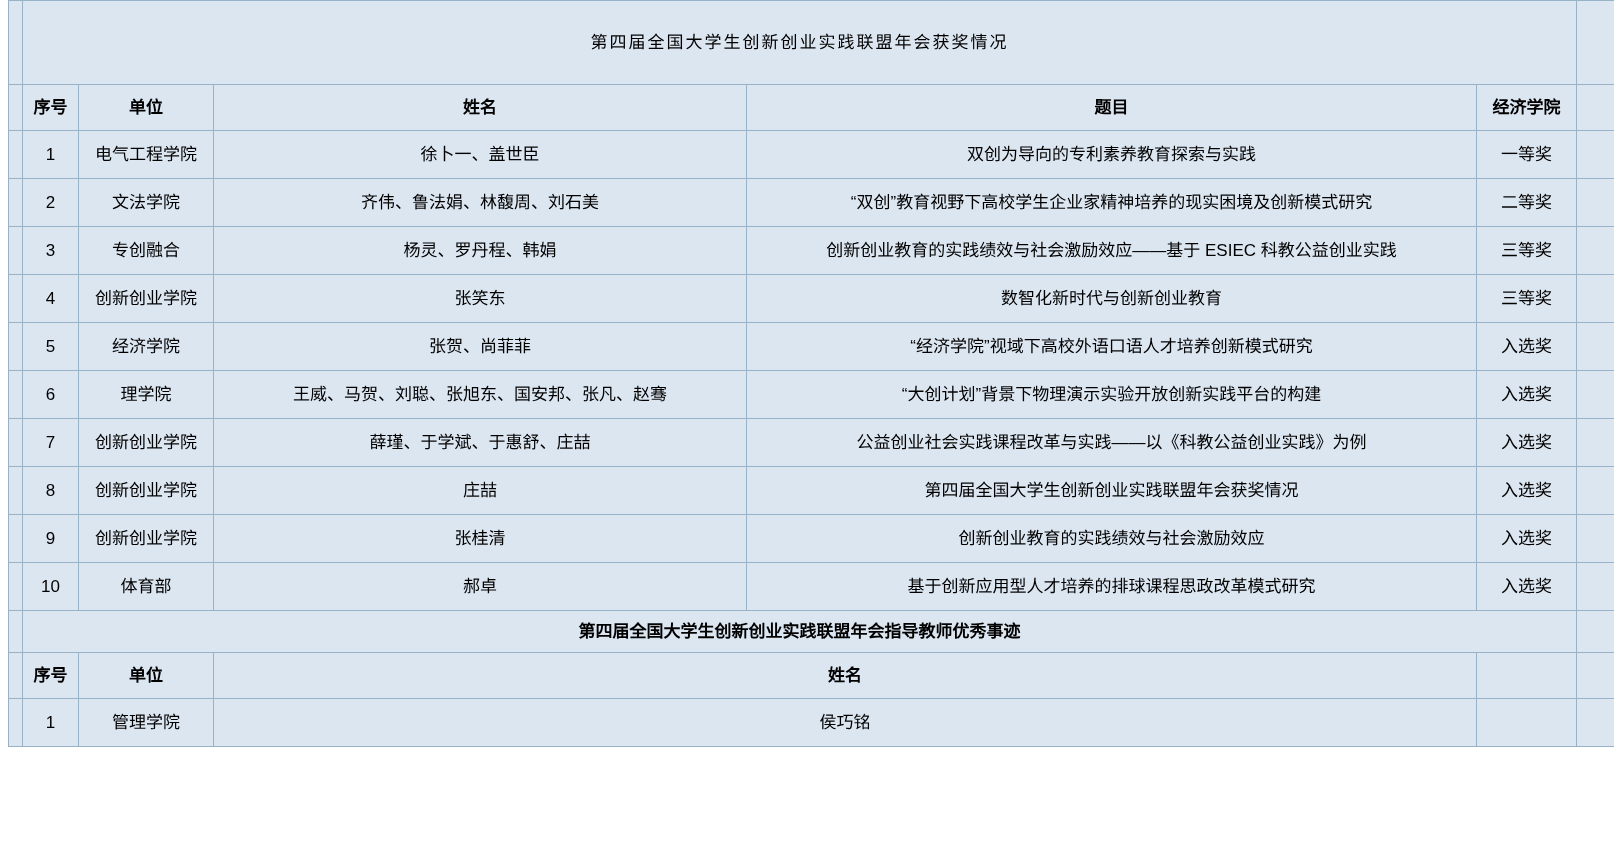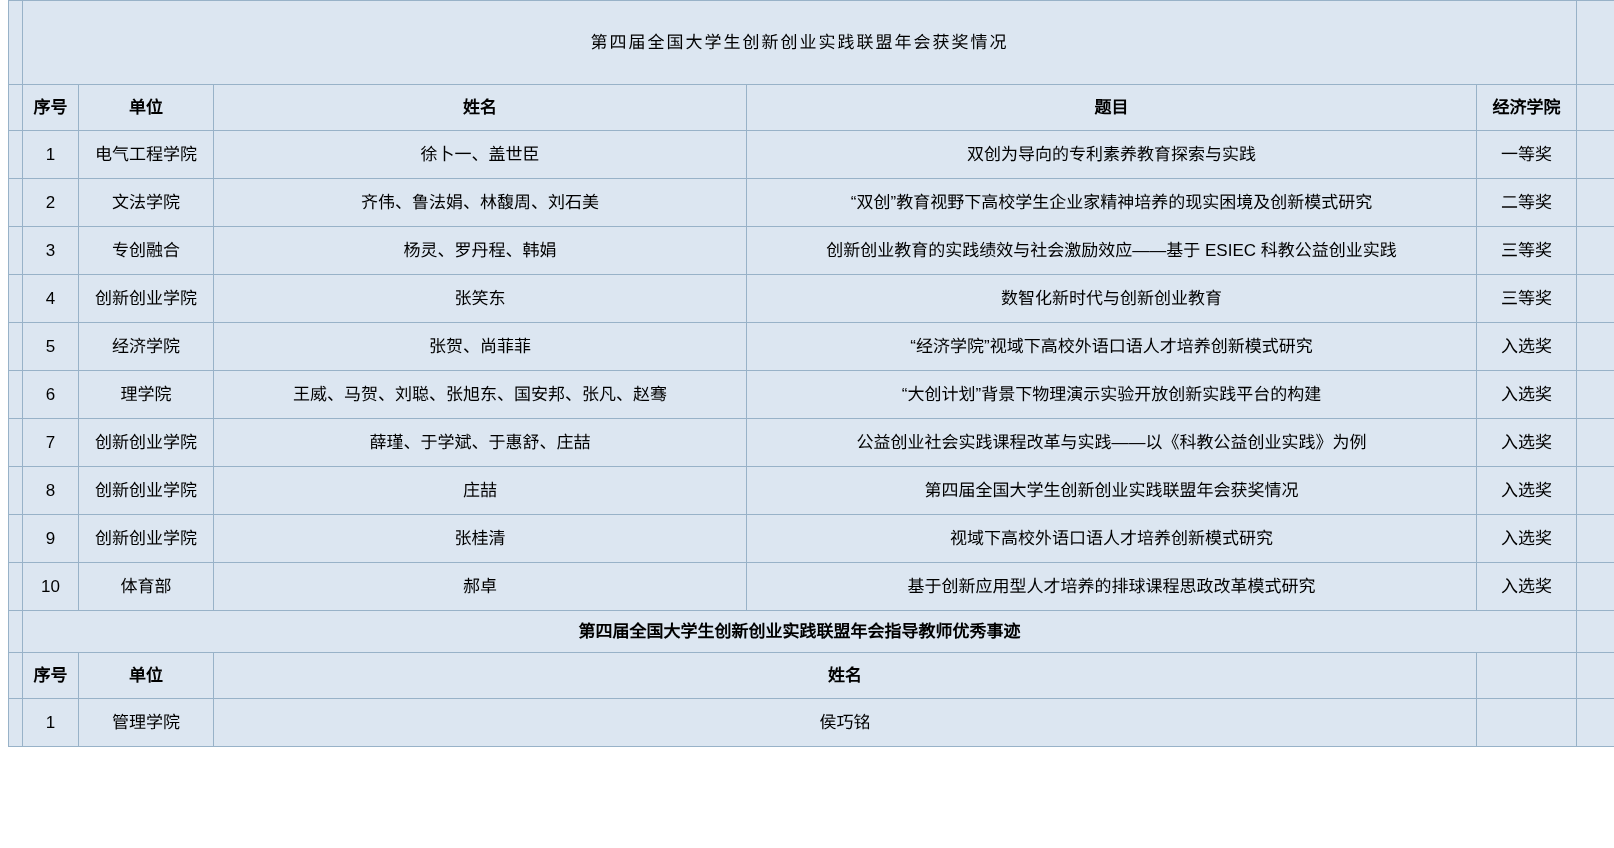--- a/index.html
+++ b/index.html
@@ -216,21 +216,21 @@
         <td class="cell">第四届全国大学生创新创业实践联盟年会获奖情况</td>
         <td class="cell nowrap">入选奖</td>
         <td class="gutter-right"></td>
       </tr>
 
       <tr>
         <td class="gutter"></td>
         <td class="cell">9</td>
         <td class="cell">创新创业学院</td>
         <td class="cell">张桂清</td>
-        <td class="cell">视域下高校外语口语人才培养创新模式研究</td>
+        <td class="cell">创新创业教育的实践绩效与社会激励效应</td>
         <td class="cell nowrap">入选奖</td>
         <td class="gutter-right"></td>
       </tr>
 
       <tr>
         <td class="gutter"></td>
         <td class="cell">10</td>
         <td class="cell">体育部</td>
         <td class="cell">郝卓</td>
         <td class="cell">基于创新应用型人才培养的排球课程思政改革模式研究</td>

